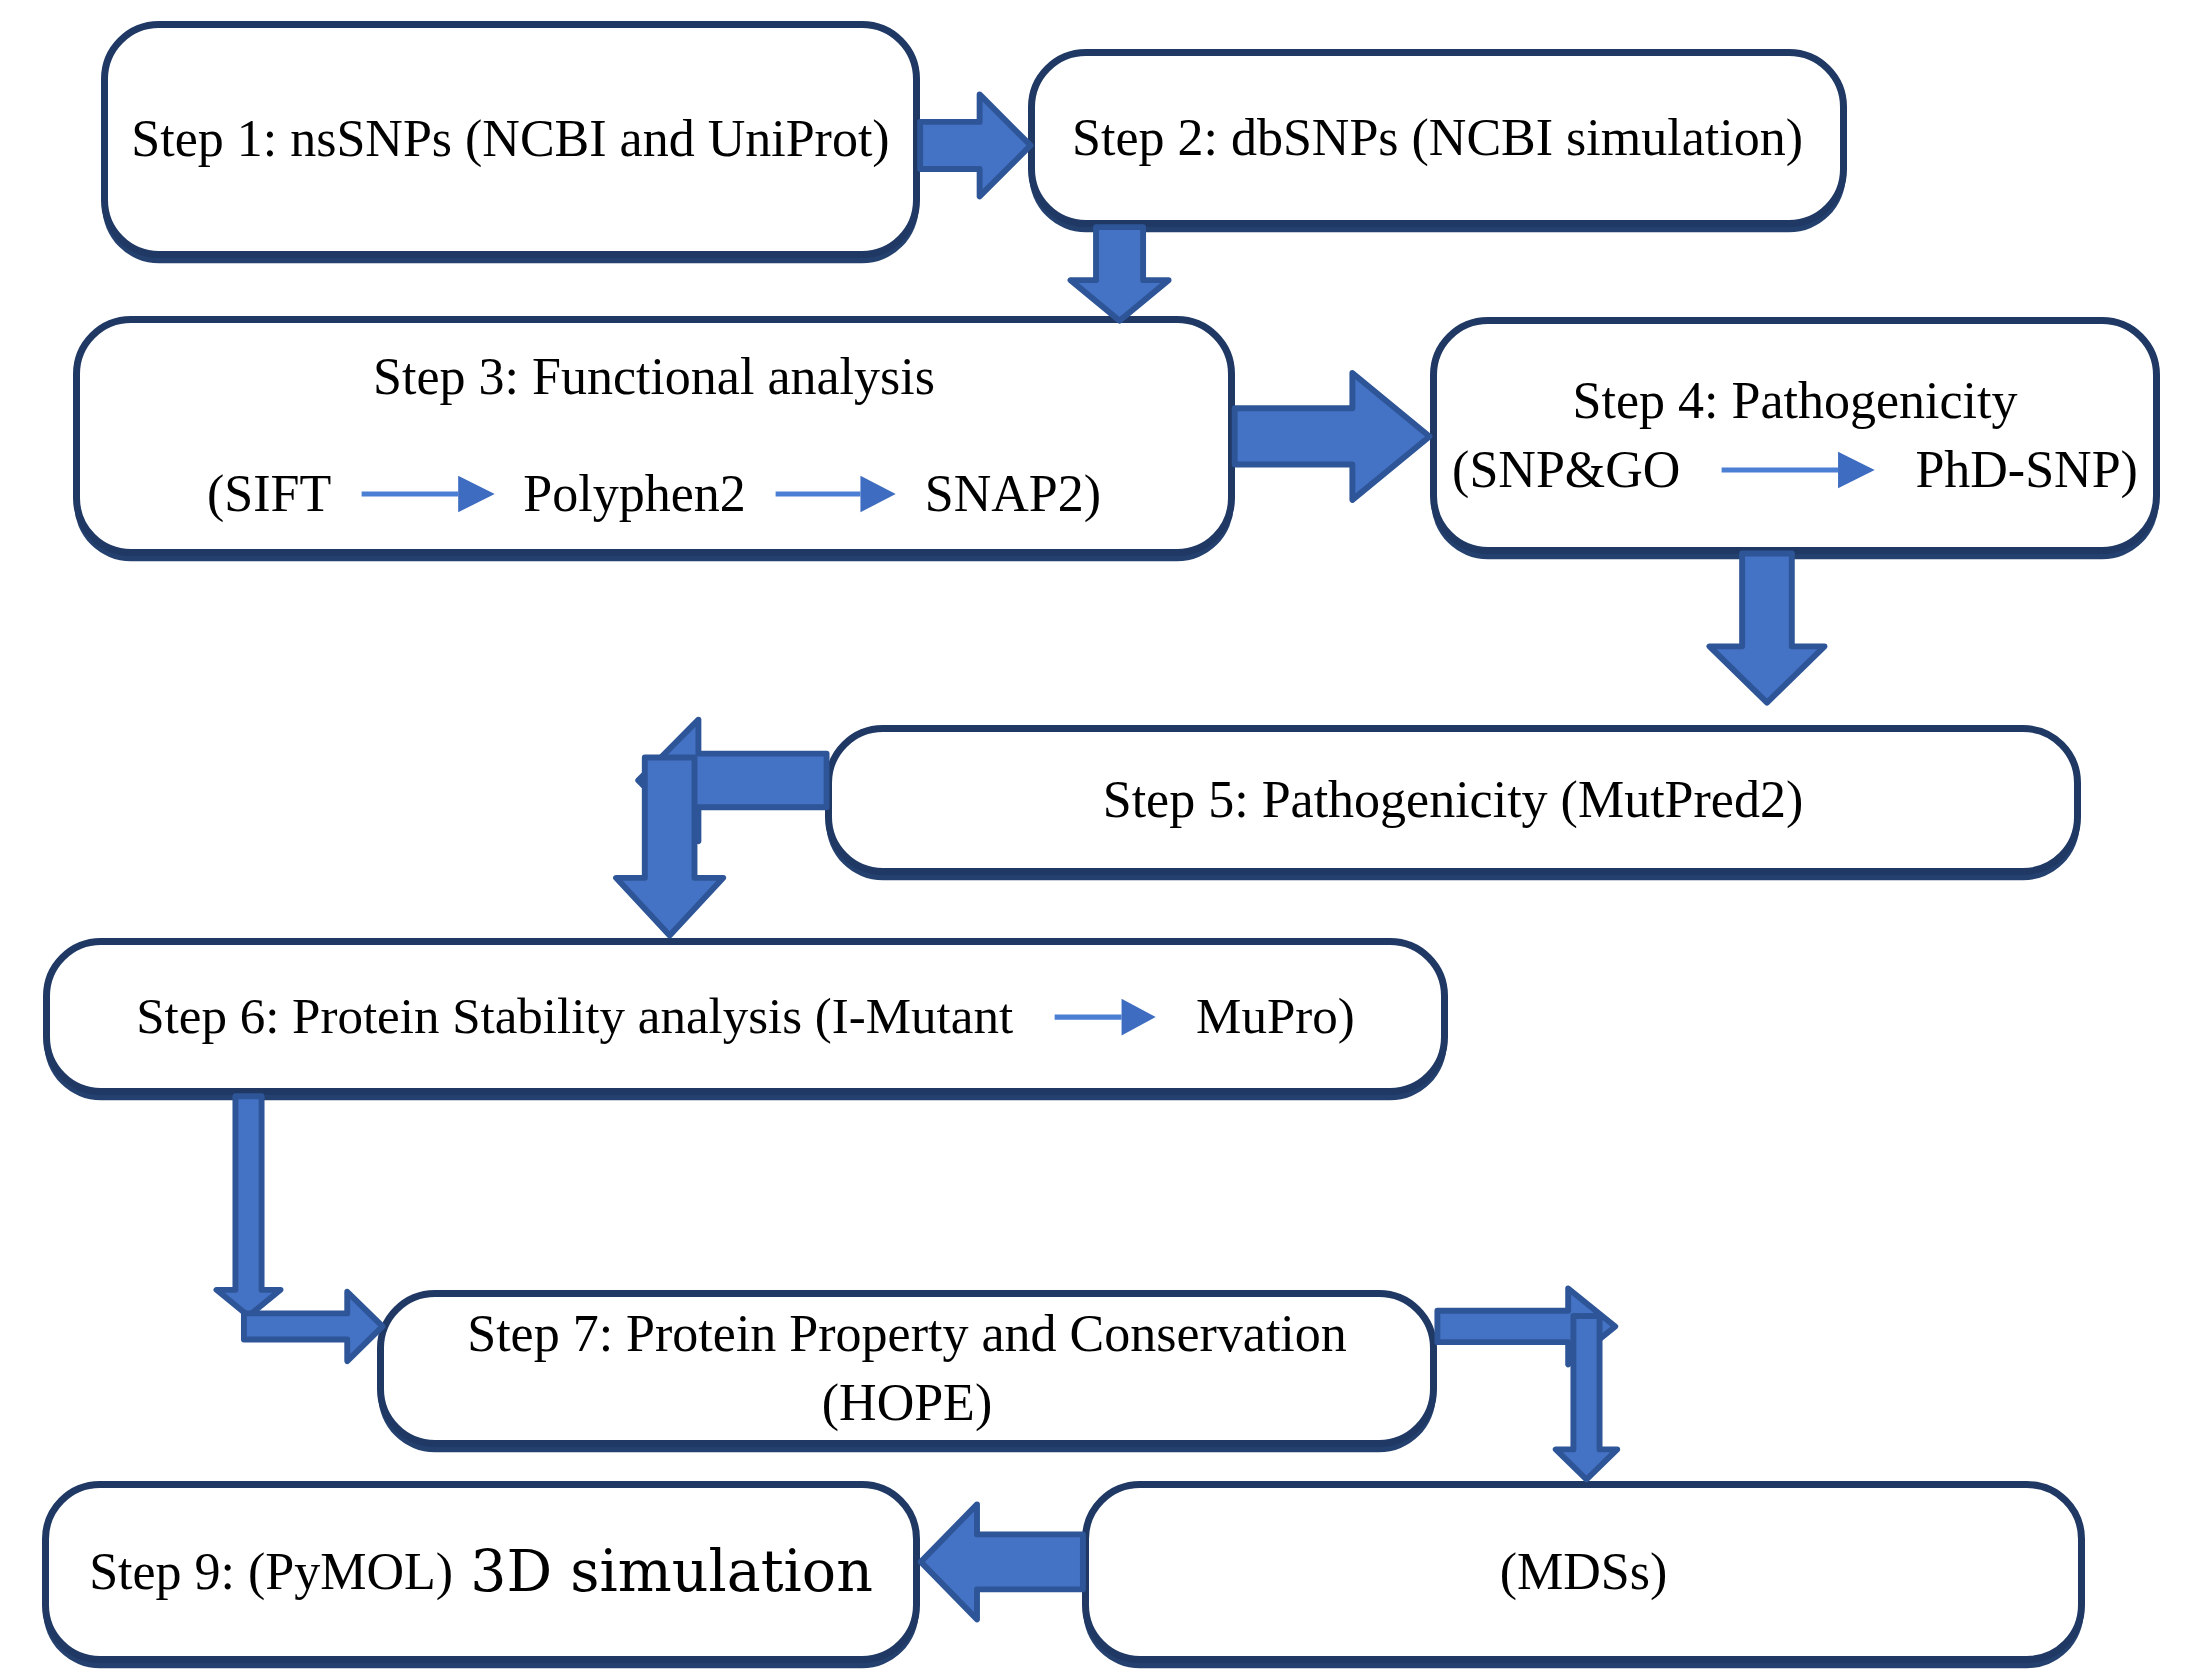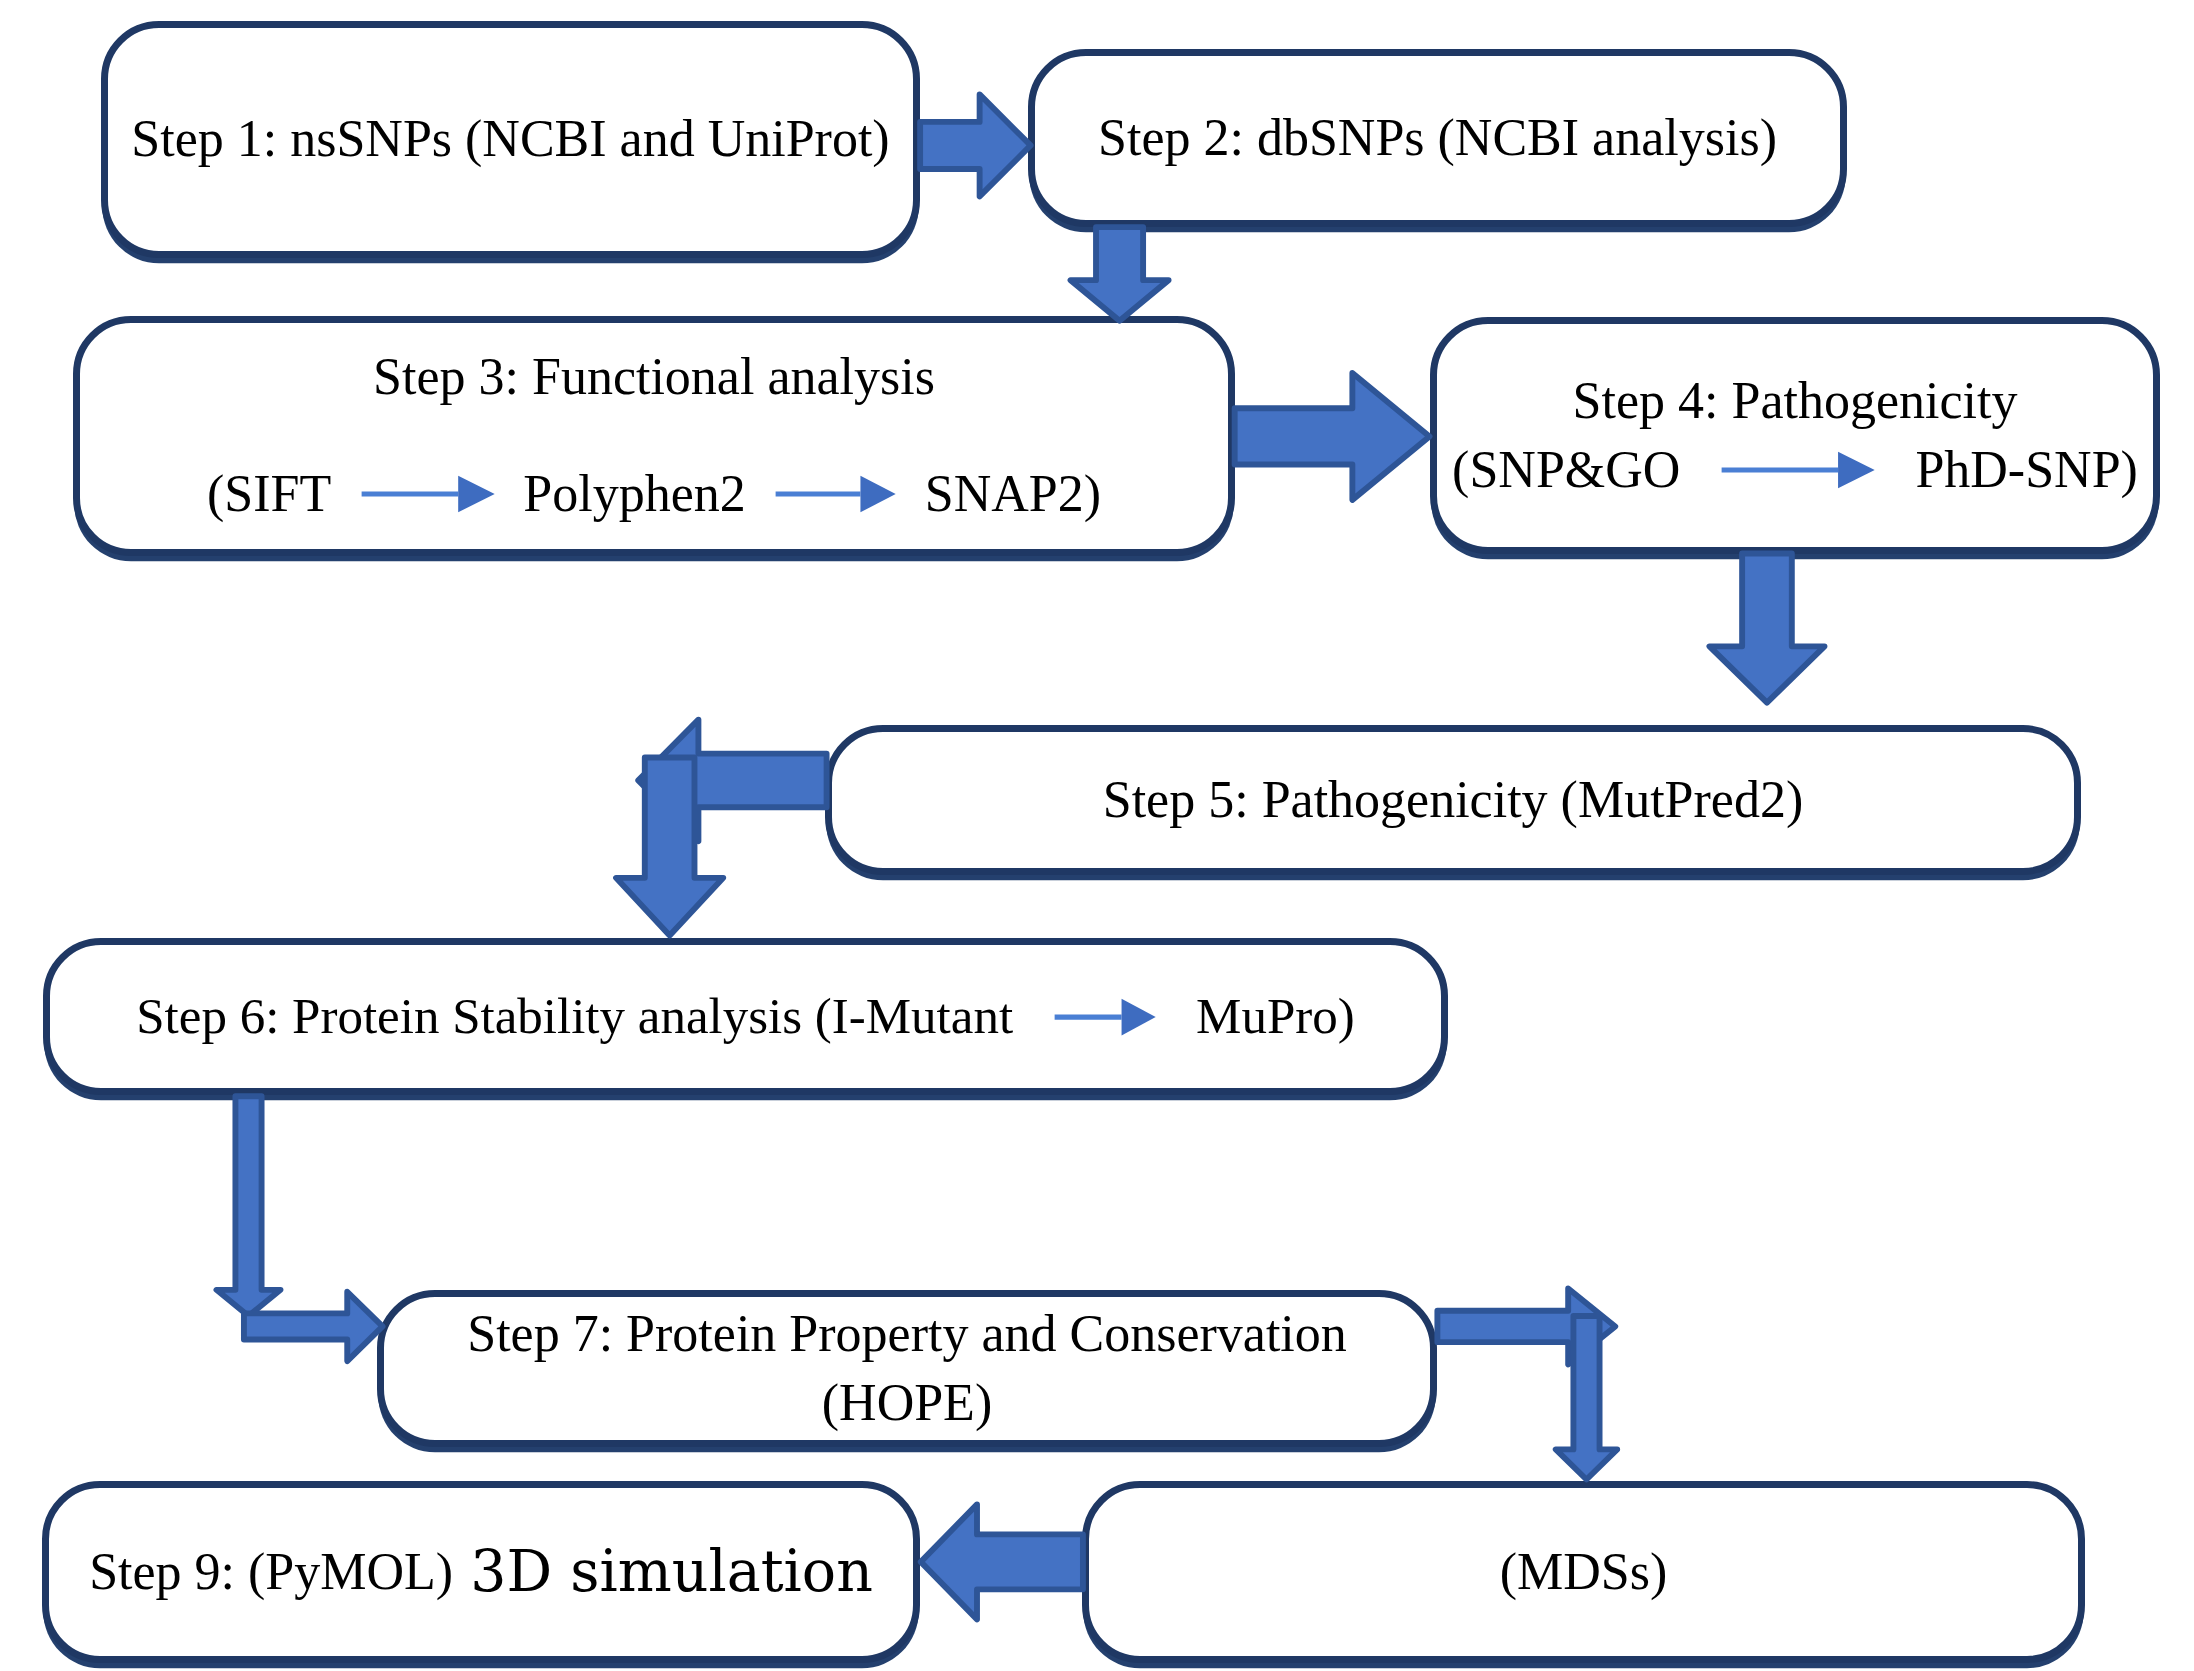--- a/index.html
+++ b/index.html
@@ -56,21 +56,21 @@
 </head>
 <body>
 
 <div class="canvas">
 
   <div class="box" style="left:101px; top:21px; width:819px; height:237px;">
     <div>Step 1: nsSNPs (NCBI and UniProt)</div>
   </div>
 
   <div class="box" style="left:1028px; top:49px; width:819px; height:178px;">
-    <div>Step 2: dbSNPs (NCBI analysis)</div>
+    <div>Step 2: dbSNPs (NCBI simulation)</div>
   </div>
 
   <div class="box" style="left:73px; top:316px; width:1162px; height:240px;gap:48px;">
     <div>Step 3: Functional analysis</div>
     <div class="tool-row">
       <span>(SIFT</span>
       <span class="gap-sm"></span>
       <svg class="thin-arrow" width="137" height="46" viewBox="0 0 210 70">
         <line x1="4" y1="35" x2="152" y2="35"></line>
         <polygon points="152,7 208,35 152,63"></polygon>

